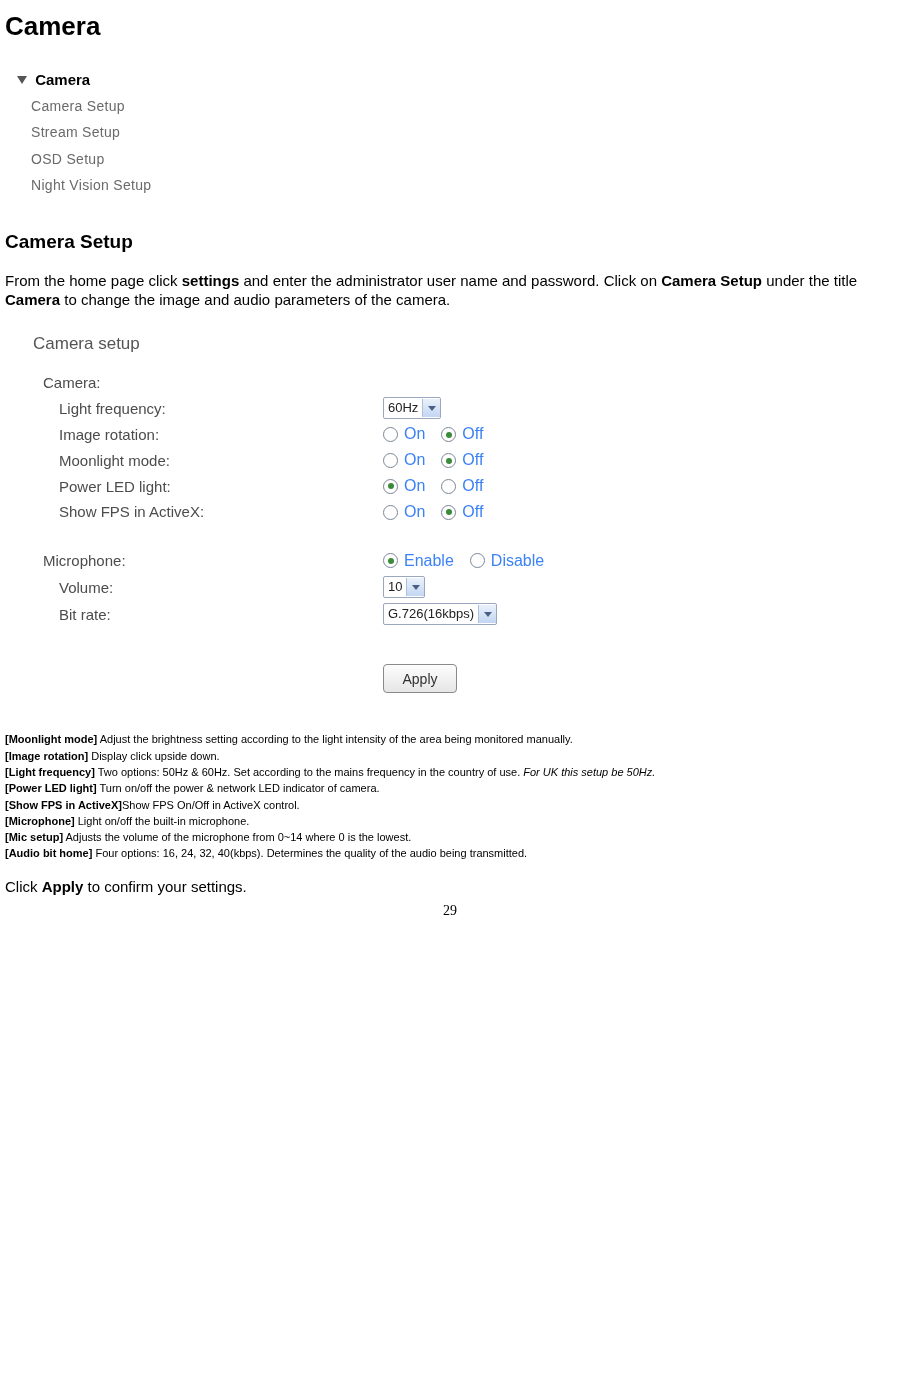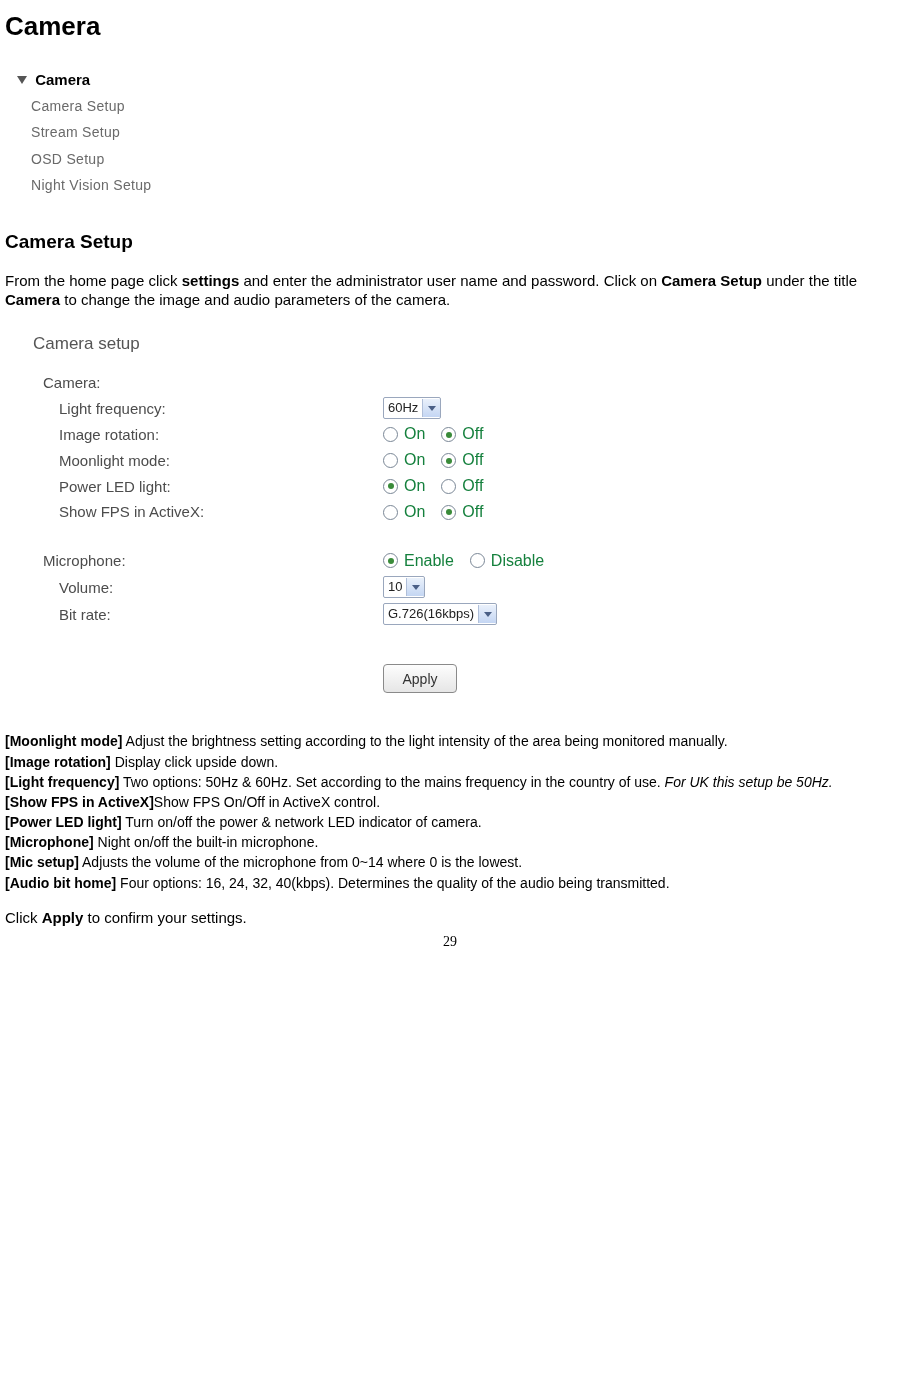--- a/index.html
+++ b/index.html
@@ -103,38 +103,38 @@
       border: 1px solid #7a8796;
       border-radius: 50%;
       background: #fff;
       display: inline-flex; align-items: center; justify-content: center;
       margin-right: 2px;
     }
     .radio.on .dot {
       width: 6px; height: 6px; border-radius: 50%;
       background: #3a8b3a;
     }
-    .rlabel { margin-right: 12px; color: #15803d; font-size: 16px; }
+    .rlabel { margin-right: 12px; color: #3b82f6; font-size: 16px; }
 
     .apply-btn {
       display: inline-flex;
       align-items: center;
       justify-content: center;
       width: 72px; height: 27px;
       border: 1px solid #8a8a8a;
       border-radius: 4px;
       background: linear-gradient(#fdfdfd,#e6e6e6);
       color: #333;
       font-size: 14px;
       margin: 34px 0 0 350px;
       cursor: pointer;
     }
 
     .def-block { margin-top: 12px; }
-    .def-line { margin: 0 4px 2px 0; font-size: 14px; line-height: 1.3; }
+    .def-line { margin: 0 4px 2px 0; font-size: 11px; line-height: 1.3; }
     .page-num {
       text-align: center;
       font-family: 'Times New Roman', serif;
       font-size: 14px;
     }
   </style>
 </head>
 <body>
 
 <h1>Camera</h1>
@@ -261,23 +261,23 @@
     </div>
   </div>
 
   <div class="apply-btn">Apply</div>
 </div>
 
 <div class="def-block">
   <p class="def-line"><span class="bold">[Moonlight mode]</span><span> Adjust the brightness setting according to the light intensity of the area being monitored manually.</span></p>
   <p class="def-line"><span class="bold">[Image rotation]</span><span> Display click upside down.</span></p>
   <p class="def-line"><span class="bold">[Light frequency]</span><span> Two options: 50Hz &amp; 60Hz. Set according to the mains frequency in the country of use. </span><span class="ital">For UK this setup be 50Hz.</span></p>
+  <p class="def-line"><span class="bold">[Power LED light]</span><span> Turn on/off the power &amp; network LED indicator of camera.</span></p>
   <p class="def-line"><span class="bold">[Show FPS in ActiveX]</span><span>Show FPS On/Off in ActiveX control.</span></p>
-  <p class="def-line"><span class="bold">[Power LED light]</span><span> Turn on/off the power &amp; network LED indicator of camera.</span></p>
-  <p class="def-line"><span class="bold">[Microphone]</span><span> Night on/off the built-in microphone.</span></p>
+  <p class="def-line"><span class="bold">[Microphone]</span><span> Light on/off the built-in microphone.</span></p>
   <p class="def-line"><span class="bold">[Mic setup]</span><span> Adjusts the volume of the microphone from 0~14 where 0 is the lowest.</span></p>
   <p class="def-line"><span class="bold">[Audio bit home]</span><span> Four options: 16, 24, 32, 40(kbps). Determines the quality of the audio being transmitted.</span></p>
 </div>
 
 <p style="margin-top:16px;">
   <span>Click </span><span class="bold">Apply</span><span> to confirm your settings.</span>
 </p>
 
 <div class="page-num">29</div>
 

